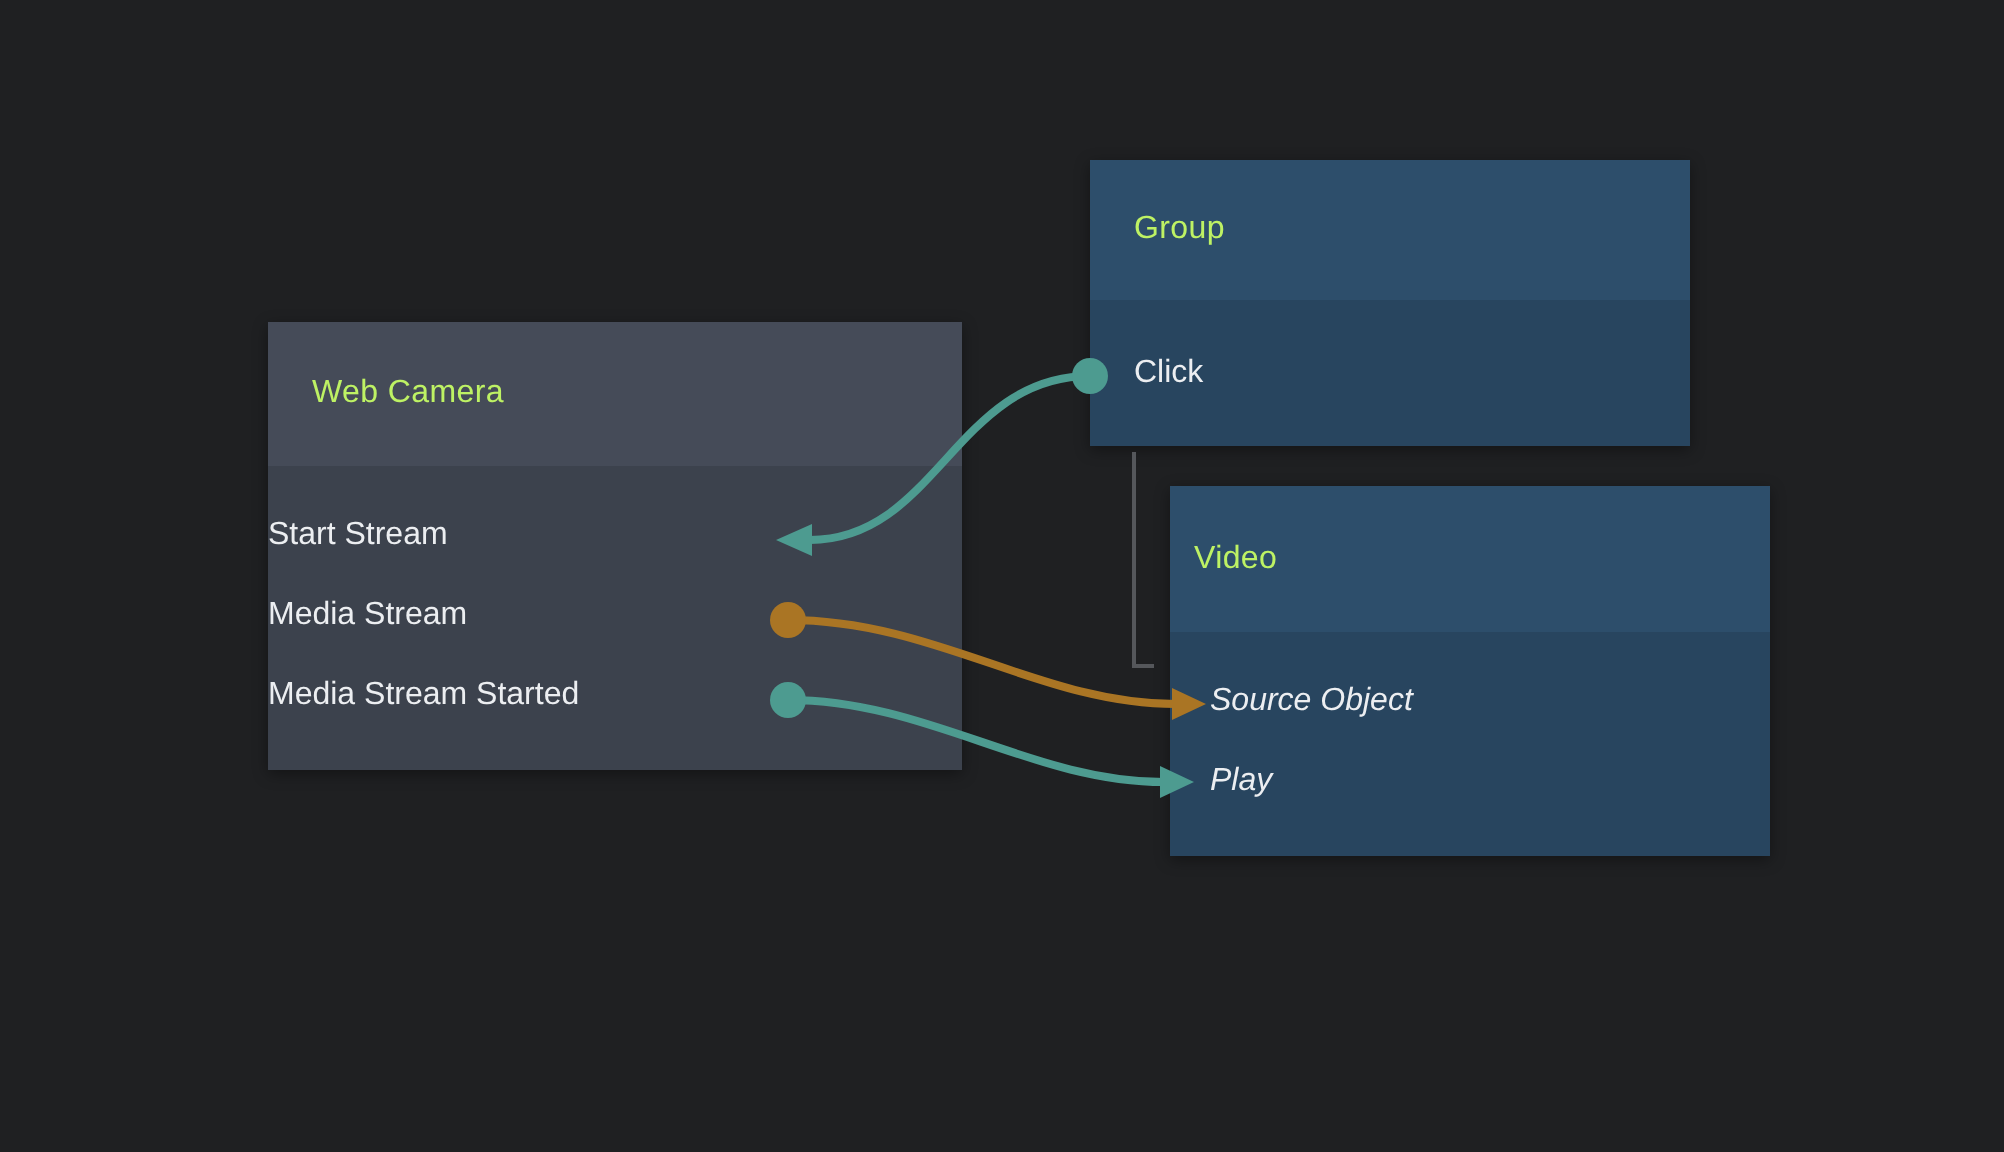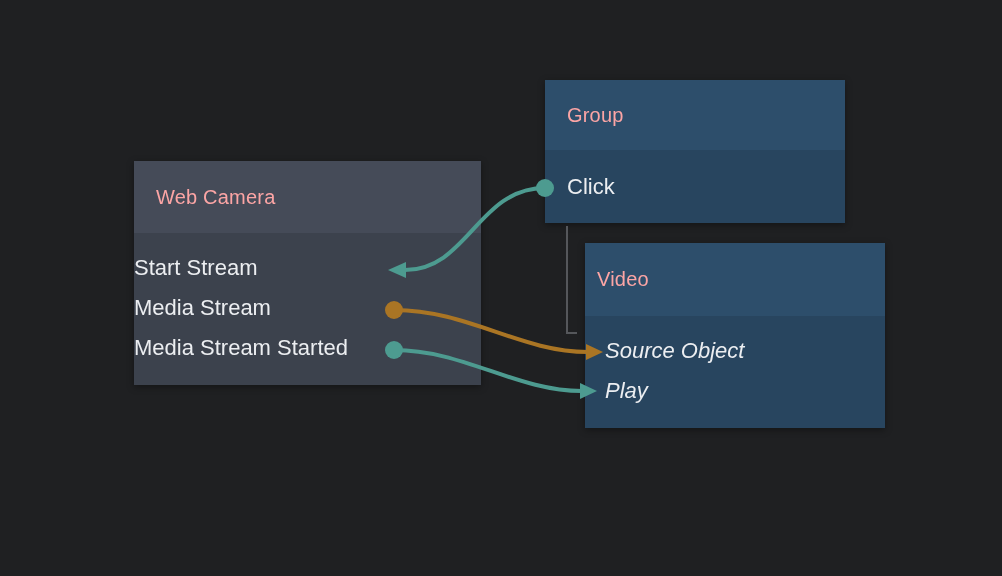--- a/index.html
+++ b/index.html
@@ -19,33 +19,33 @@
     position: absolute;
     box-shadow: 0 2px 7px rgba(0,0,0,0.38);
     z-index: 1;
   }
   .node-header {
     display: flex;
     align-items: center;
     padding: 0 22px;
   }
   .node-title {
-    font-size: 20px;
-    color: #fca5a5;
+    font-size: 16px;
+    color: #bef264;
     letter-spacing: 0.2px;
     white-space: nowrap;
   }
   .node-body {
     box-sizing: border-box;
   }
   .port-row {
     height: 40px;
     display: flex;
     align-items: center;
-    font-size: 22px;
+    font-size: 16px;
     color: #eceef1;
     white-space: nowrap;
   }
   
   .node-web-camera { left: 93px; top: 161px; width: 347px; height: 224px; background: #3c424d; margin-left: 41px; }
   .node-web-camera .node-header { height: 72px; background: #454b58; }
   .node-web-camera .node-body { padding-top: 15px; }
   .node-web-camera .port-row { justify-content: flex-start; padding-right: 18px; }
   
   .node-group { left: 545px; top: 80px; width: 300px; height: 143px; background: #28455f; }

